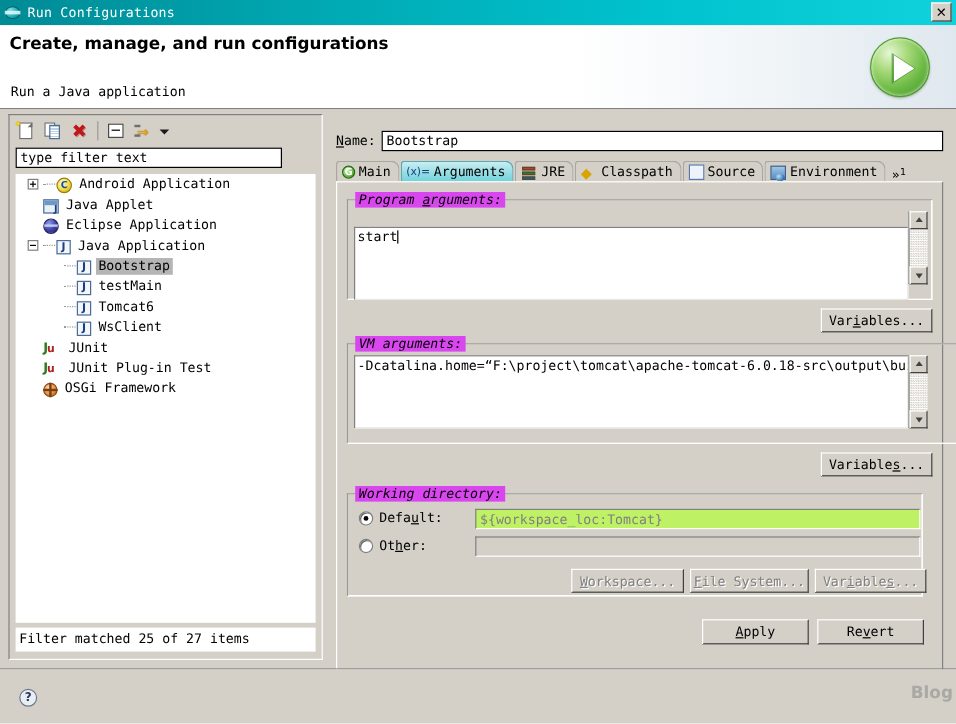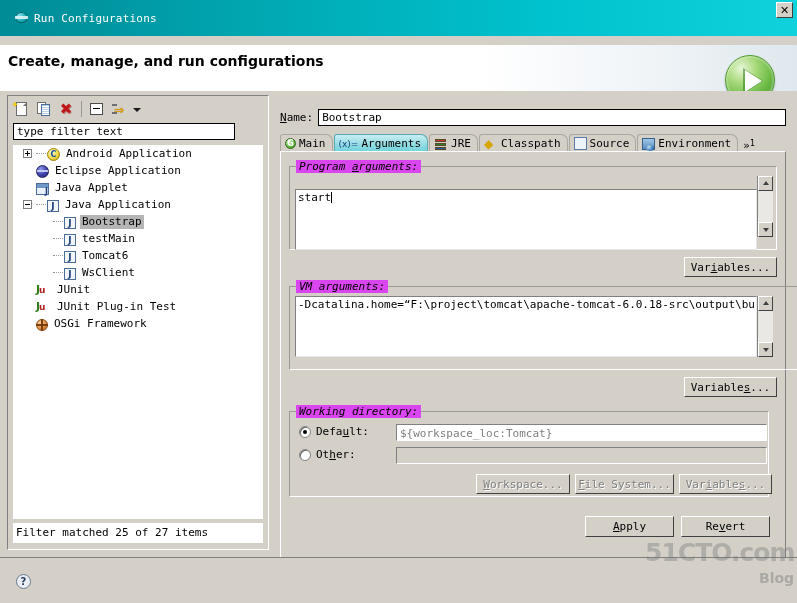--- a/index.html
+++ b/index.html
@@ -17,26 +17,26 @@
     width: 797px;
     height: 603px;
     background: #d4d0c8;
     overflow: hidden;
   }
 
   
   .titlebar {
     position: absolute;
     left: 0; top: 0;
-    width: 797px; height: 36px;
+    width: 797px; height: 21px;
     background: linear-gradient(to right, #008b96 0%, #00aab4 35%, #00c3cf 70%, #0fd2dc 100%);
     display: flex;
     align-items: center;
     box-sizing: border-box;
-    padding-left: 15px;
+    padding-left: 4px;
   }
   .title-icon {
     width: 14px; height: 14px;
     margin-right: 5px;
     position: relative;
     flex: none;
   }
   .title-icon .globe {
     position: absolute;
     left: 0; top: 1px;
@@ -78,21 +78,20 @@
   }
 
   
   .header {
     position: absolute;
     left: 0; top: 21px;
     width: 797px; height: 70px;
     background: linear-gradient(to right, #ffffff 60%, #f1f5f8 80%, #dfe8ee 100%);
     border-bottom: 1px solid #808080;
     box-sizing: border-box;
-    margin-top: 24px;
   }
   .header-title {
     position: absolute;
     left: 8px; top: 8px;
     font-family: "DejaVu Sans", sans-serif;
     font-size: 14px;
     font-weight: bold;
     color: #000;
   }
   .header-sub {
@@ -658,21 +657,21 @@
   }
   .radio-row {
     position: absolute;
     display: flex;
     align-items: center;
     font-size: 11px;
   }
   .radio-row .lbl { margin-left: 5px; }
   .ro-field {
     position: absolute;
-    background: #ffffff;
+    background: #bef264;
     border-top: 1px solid #808080;
     border-left: 1px solid #808080;
     border-right: 1px solid #fff;
     border-bottom: 1px solid #fff;
     box-sizing: border-box;
     font-family: "DejaVu Sans Mono", monospace;
     font-size: 11px;
     color: #808080;
     padding: 2px 3px;
     line-height: 13px;
@@ -817,27 +816,27 @@
       <div class="tree">
 
       <div class="tree-row">
             <span class="tw plus"></span>
             <span class="dash"></span>
             <span class="t-icon ti-android">C</span>
             <span class="t-label">Android Application</span>
           </div>
           <div class="tree-row">
             <span class="tw-spacer"></span>
+            <span class="t-icon ti-japplet"></span>
+            <span class="t-label">Java Applet</span>
+          </div>
+          <div class="tree-row">
+            <span class="tw-spacer"></span>
             <span class="t-icon ti-eclipse"></span>
             <span class="t-label">Eclipse Application</span>
-          </div>
-          <div class="tree-row">
-            <span class="tw-spacer"></span>
-            <span class="t-icon ti-japplet"></span>
-            <span class="t-label">Java Applet</span>
           </div>
           <div class="tree-row">
             <span class="tw"></span>
             <span class="dash"></span>
             <span class="t-icon ti-japp">J</span>
             <span class="t-label">Java Application</span>
           </div>
           <div class="tree-row">
             <span class="tw-spacer2"></span>
             <span class="dash"></span>
@@ -990,16 +989,15 @@
   </div>
 
   <div class="sep-line" style="top:557px;"></div>
 
   <div class="footer">
     <div class="help-icon">?</div>
 
   </div>
 
   <div class="watermark">
-    <div class="wm-main">51CTO.com</div>
     <div class="wm-blog">Blog</div>
   </div>
 </div>
 
 </body></html>

